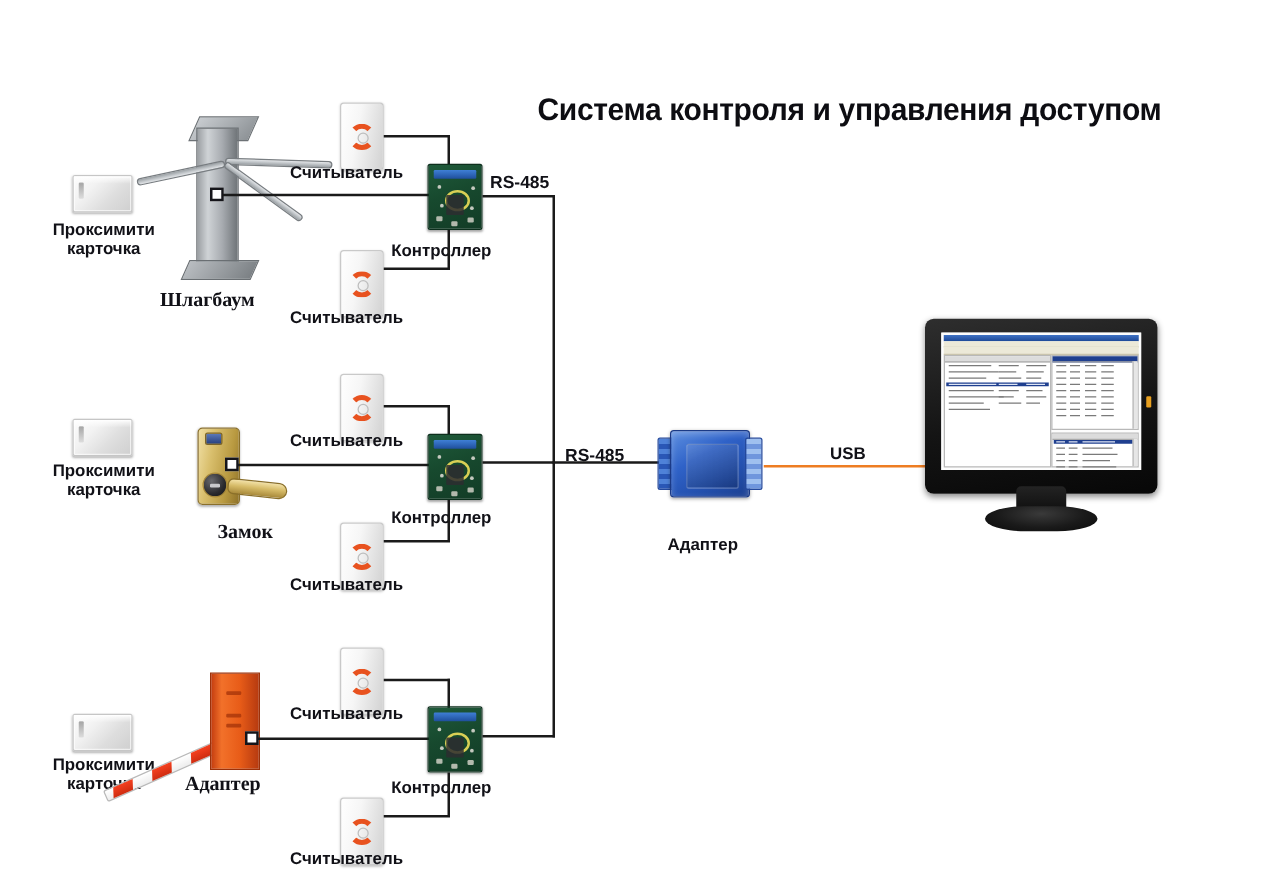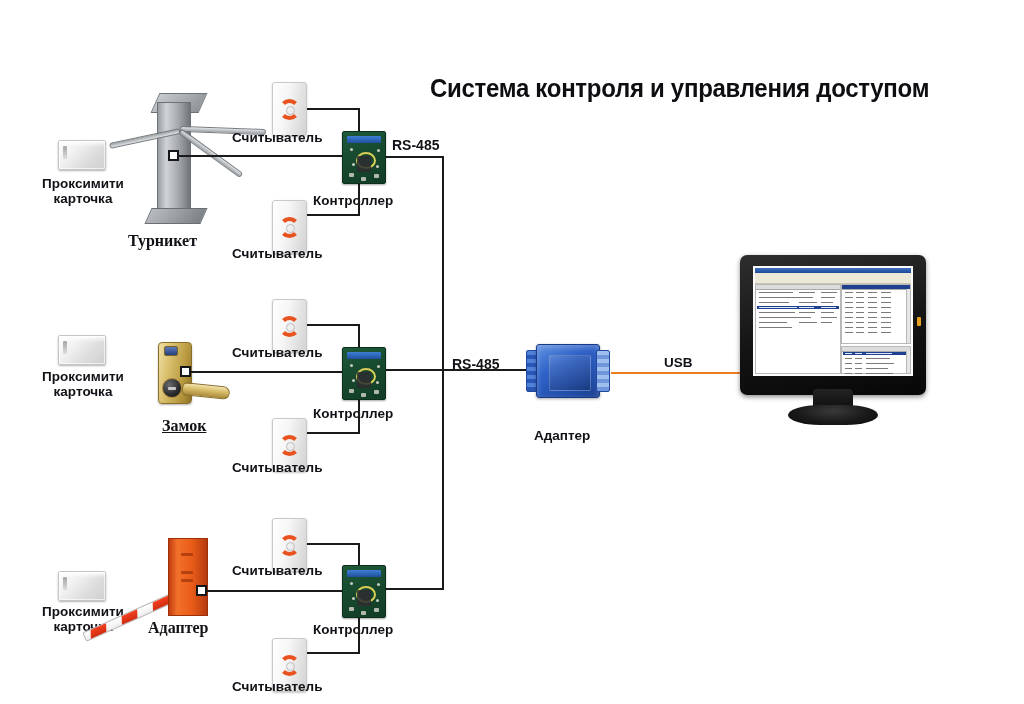--- a/index.html
+++ b/index.html
@@ -265,21 +265,21 @@
 
   <div class="turnstile node" style="left:133px;top:88px;">
     <div class="cap"></div>
     <div class="col"></div>
     <div class="base"></div>
     <div class="arm" style="left:47px;top:38px;width:86px;transform:rotate(2deg);"></div>
     <div class="arm" style="left:47px;top:40px;width:76px;transform:rotate(36deg);"></div>
     <div class="arm" style="left:47px;top:40px;width:72px;transform:rotate(168deg);"></div>
   </div>
   <div class="port" style="left:168px;top:150px;"></div>
-  <div class="lbl serif" style="left:128px;top:233px;">Турникет</div>
+  <div class="lbl serif" style="left:128px;top:233px;">Шлагбаум</div>
 
   <div class="wire h" style="left:178px;top:155px;width:172px;"></div>
 
   <div class="reader node" style="left:272px;top:82px;">
     <div class="ring">
         <i></i>
         <u></u>
       </div>
   </div>
   <div class="lbl" style="left:232px;top:130px;">Считыватель</div>
@@ -319,21 +319,21 @@
     <span>карточка</span>
   </div>
 
   <div class="lock node" style="left:152px;top:340px;">
     <div class="plate"></div>
     <div class="sensor"></div>
     <div class="cyl"></div>
     <div class="lever"></div>
   </div>
   <div class="port" style="left:180px;top:366px;"></div>
-  <div class="lbl serif" style="left:162px;top:418px;text-decoration:underline;">Замок</div>
+  <div class="lbl serif" style="left:174px;top:418px;">Замок</div>
 
   <div class="wire h" style="left:190px;top:371px;width:160px;"></div>
 
   <div class="reader node" style="left:272px;top:299px;">
     <div class="ring">
         <i></i>
         <u></u>
       </div>
   </div>
   <div class="lbl" style="left:232px;top:345px;">Считыватель</div>

